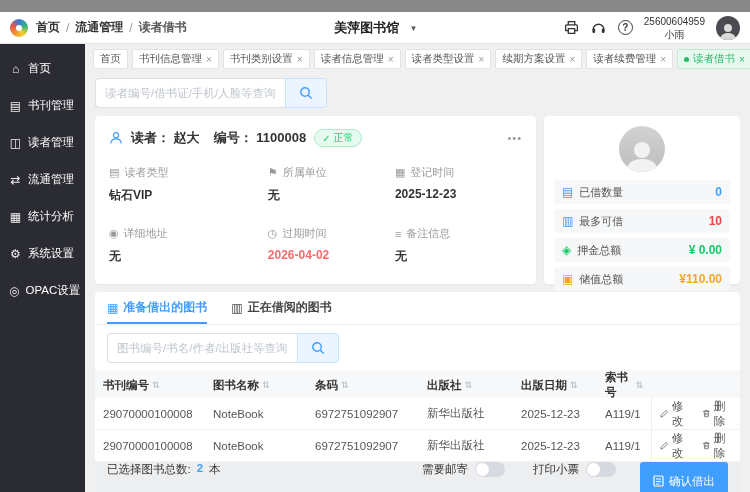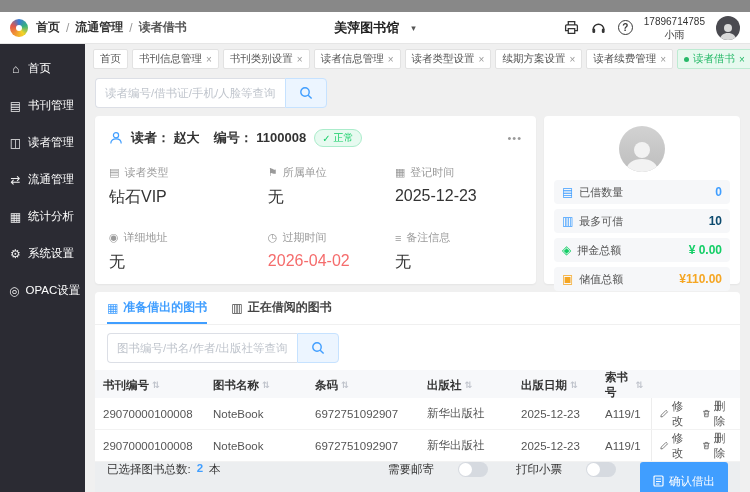--- a/index.html
+++ b/index.html
@@ -46,31 +46,31 @@
   
   .cards-row { display:flex; gap:8px; margin-top:8px; height:168px; }
   .reader-card { flex:1; background:#fff; border-radius:4px; padding:13px 14px; box-shadow:0 1px 2px rgba(0,0,0,.05); }
   .rc-head { display:flex; align-items:center; gap:8px; }
   .rc-title { font-size:13px; font-weight:bold; color:#333; display:flex; gap:14px;align-items:center; }
   .badge { display:flex; align-items:center; gap:3px; background:#e7faf0; border:1px solid #abeccb; color:#13ce66; font-size:10px; padding:1px 7px; border-radius:9px; }
   .more { margin-left:auto; color:#999; font-size:11px; letter-spacing:1px; cursor:pointer; }
   .rc-grid { margin-top:18px; display:grid; grid-template-columns:1.25fr 1fr 1fr; row-gap:22px; }
   .f-label { display:flex; align-items:center; gap:5px; color:#9a9a9a; font-size:11px; }
   .f-ic { font-size:11px; }
-  .f-value { margin-top:7px; font-size:16px; font-weight:normal; color:#333; }
+  .f-value { margin-top:7px; font-size:12px; font-weight:bold; color:#333; }
   .f-value.danger { color:#f56c6c; }
 
   
   .stats-card { width:196px; flex-shrink:0; background:#fff; border-radius:4px; padding:8px 10px 6px; box-shadow:0 1px 2px rgba(0,0,0,.05); }
   .stats-avatar { width:46px; height:46px; border-radius:50%; background:linear-gradient(#d2d2d2,#bdbdbd); margin:2px auto 8px; display:flex; align-items:flex-end; justify-content:center; overflow:hidden; }
   .stat-row { display:flex; align-items:center; gap:6px; background:#f6f7f9; border-radius:4px; padding:0 8px; height:24px; margin-top:5px; font-size:11px; color:#555; }
   .s-icon { font-size:12px; }
   .s-value { margin-left:auto; font-weight:bold; font-size:12px; }
   .stat-0 .s-icon,.stat-0 .s-value { color:#409eff; }
-  .stat-1 .s-icon { color:#409eff; } .stat-1 .s-value { color:#0c4a6e; }
+  .stat-1 .s-icon { color:#409eff; } .stat-1 .s-value { color:#ef4444; }
   .stat-2 .s-icon,.stat-2 .s-value { color:#13ce66; }
   .stat-3 .s-icon,.stat-3 .s-value { color:#f5a623; }
 
   
   .books-card { margin-top:8px; background:#fff; border-radius:4px 4px 0 0; }
   .bt-row { display:flex; gap:24px; padding:7px 12px 0; border-bottom:1px solid #f0f0f0; }
   .btab { display:flex; gap:5px; align-items:center; font-size:12px; font-weight:bold; color:#444; cursor:pointer; padding-bottom:6px; border-bottom:2px solid transparent; }
   .btab.active { color:#409eff; border-bottom-color:#409eff; }
   .books-search { padding:8px 12px 7px; display:flex; }
   .grid-cols { display:grid; grid-template-columns:110px 102px 112px 94px 84px 54px 1fr; }
@@ -78,21 +78,21 @@
   .th { padding:0 8px; display:flex; align-items:center; gap:3px; height:100%; }
   .sort { color:#c0c4cc; font-size:9px; }
   .trow { height:32px; align-items:center; font-size:11.5px; color:#555; border-bottom:1px solid #f2f2f2; }
   .td { padding:0 8px; white-space:nowrap; overflow:hidden; }
   .op-cell { border-left:1px solid #ededed; height:100%; display:flex; align-items:center; gap:12px; padding:0 8px; }
   .op-link { display:flex; align-items:center; gap:3px; font-size:11.5px; color:#555; cursor:pointer; }
 
   
   .foot-bar { display:flex; align-items:flex-start; background:#eceef0; padding:0 12px; height:34px; font-size:11.5px; color:#333; gap:6px; }
   .count { color:#409eff; font-weight:bold; }
-  .tg-group { display:flex; align-items:center; gap:24px; }
+  .tg-group { display:flex; align-items:center; gap:7px; }
   .switch { width:30px; height:15px; border-radius:8px; background:#d6dae0; position:relative; cursor:pointer; flex-shrink:0; }
   .switch::after { content:""; position:absolute; width:13px; height:13px; border-radius:50%; background:#fff; top:1px; left:1px; }
   .confirm-btn { display:flex; align-items:center; gap:5px; background:#409eff; color:#fff; border:none; border-radius:3px; height:38px; padding:0 13px; font-size:11.5px; cursor:pointer; margin-left:18px; font-family:inherit; }
 
   .hscroll { position:absolute; left:2px; right:2px; bottom:0; height:8px; background:#fff; border-radius:4px; }
   .hthumb { height:6px; margin:1px 2px; width:90%; background:#c9cdd2; border-radius:3px; cursor:grab; }
 </style>
 </head>
 <body>
 
@@ -119,21 +119,21 @@
       </span>
       <span class="tb-icon">
         <svg width="15" height="15" viewBox="0 0 14 14">
             <path d="M2 9a5 5 0 0110 0" stroke="#333" stroke-width="1.3" fill="none"></path>
             <rect x="1.3" y="8" width="2.6" height="4.2" rx="1.2" fill="#333"></rect>
             <rect x="10.1" y="8" width="2.6" height="4.2" rx="1.2" fill="#333"></rect>
           </svg>
       </span>
       <span class="tb-icon help-circle">?</span>
       <div class="user-info">
-        <div>17896714785</div>
+        <div>25600604959</div>
         <div>小雨</div>
       </div>
       <div class="avatar">
         <svg width="20" height="18" viewBox="0 0 20 18">
             <circle cx="10" cy="6" r="4" fill="#d9d9d9"></circle>
             <path d="M2 18c0-4.4 3.6-7 8-7s8 2.6 8 7z" fill="#d9d9d9"></path>
           </svg>
       </div>
     </div>
   </header>

